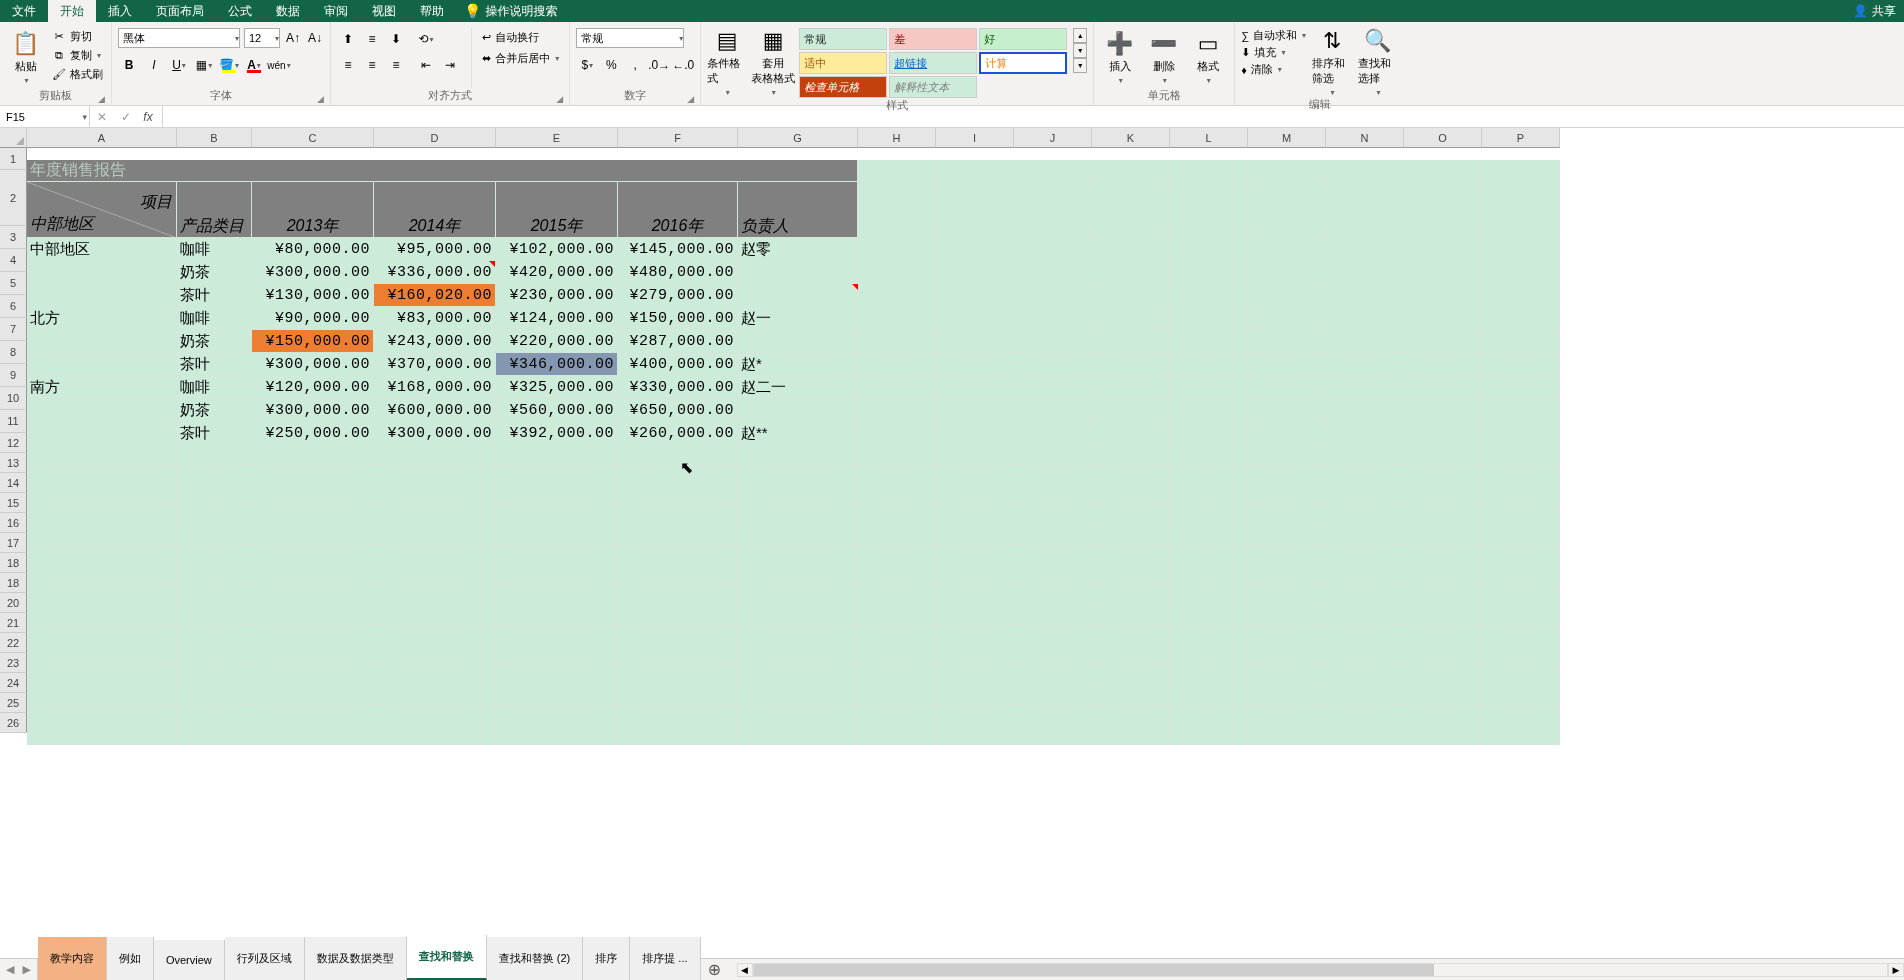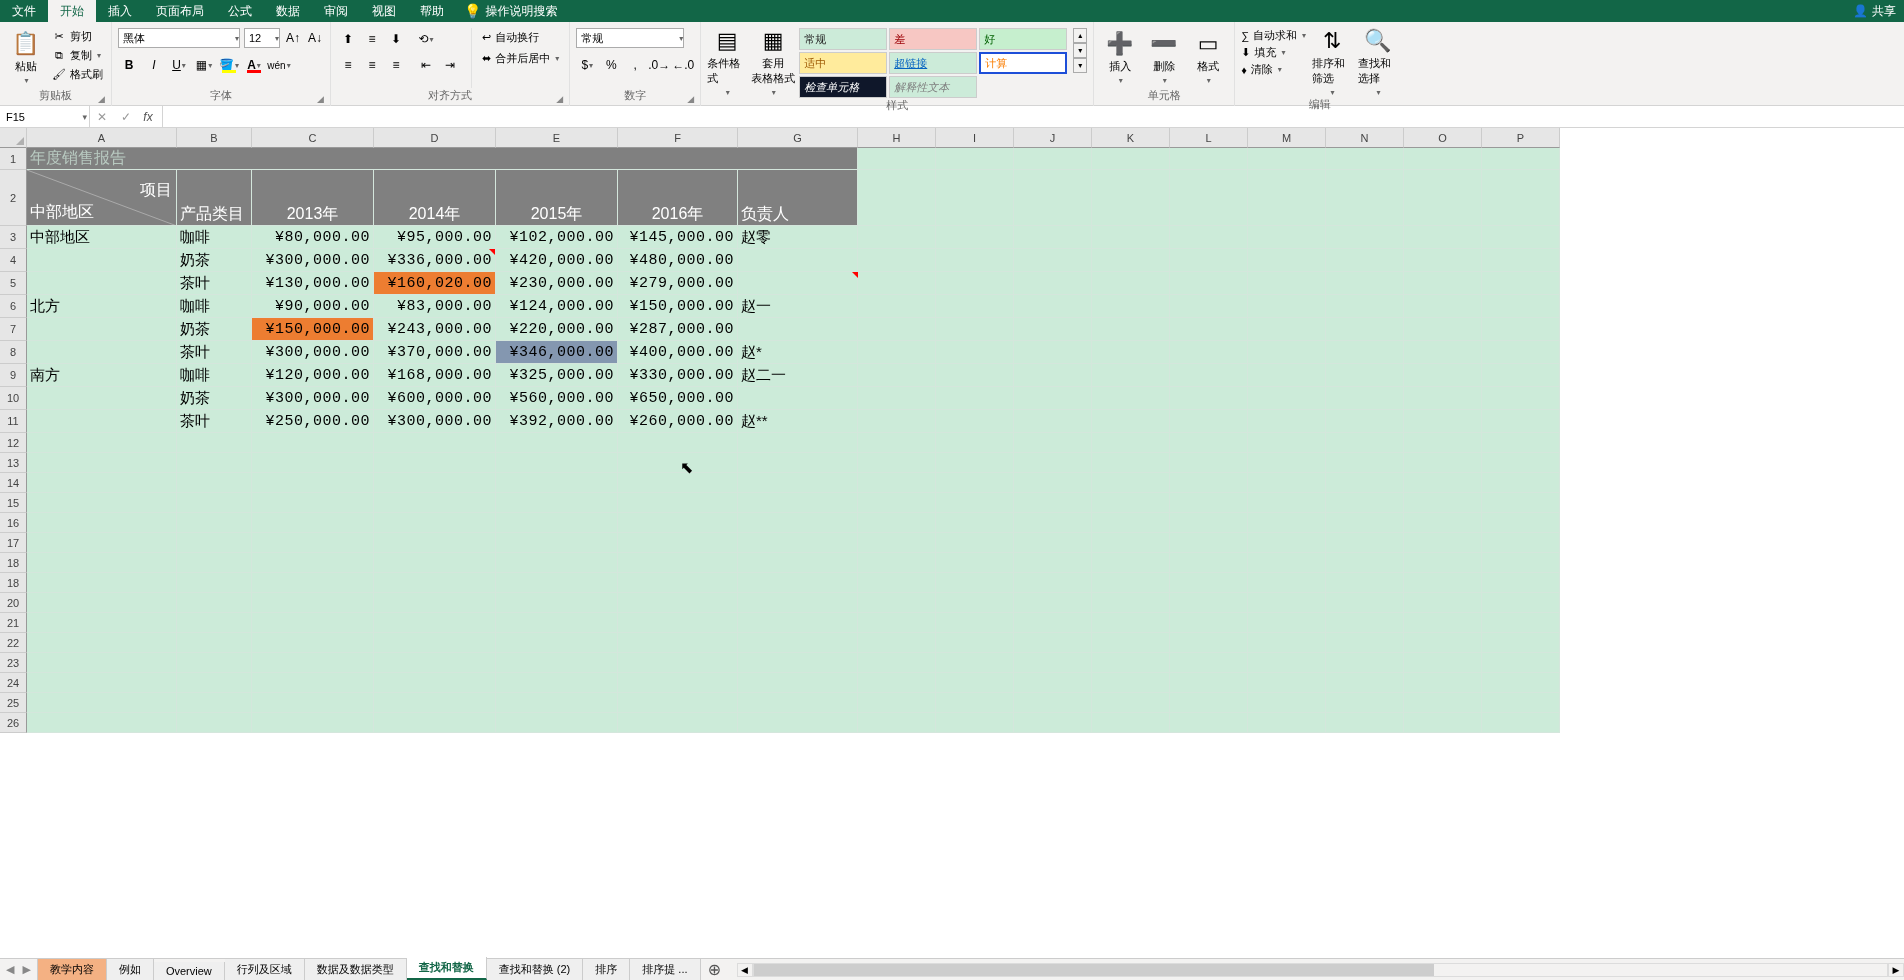--- a/index.html
+++ b/index.html
@@ -46,21 +46,21 @@
 .styles-group { flex: 0 0 auto; }
 .styles-content { display: flex; gap: 6px; align-items: flex-start; }
 .style-grid { display: grid; grid-template-columns: repeat(3, 88px); grid-auto-rows: 22px; gap: 2px; }
 .style-cell { border: 1px solid #ccc; font-size: 11px; display: flex; align-items: center; padding-left: 4px; }
 .style-normal { background: #ccebd9; color: #222; }
 .style-bad { background: #f7c7c3; color: #9c0006; }
 .style-good { background: #c6efce; color: #006100; }
 .style-neutral { background: #ffeb9c; color: #9c5700; }
 .style-hyperlink { background: #ccebd9; color: #0563c1; text-decoration: underline; }
 .style-calc { background: #fff; color: #fa7d00; border: 2px solid #1d4ed8; }
-.style-check { background: #0f172a; color: #fff; font-style: italic; }
+.style-check { background: #c2410c; color: #fff; font-style: italic; }
 .style-explanatory { background: #ccebd9; color: #7f7f7f; font-style: italic; }
 .style-scroll { display: flex; flex-direction: column; width: 14px; }
 .style-scroll .sbtn { height: 15px; border: 1px solid #ababab; background: #f3f2f1; font-size: 8px; display: flex; align-items: center; justify-content: center; cursor: pointer; }
 
 .cells-group .cells-btns { display: flex; gap: 4px; }
 .edit-group .edit-content { display: flex; gap: 6px; }
 .edit-col { display: flex; flex-direction: column; gap: 2px; font-size: 11px; }
 .edit-item { display: flex; align-items: center; gap: 4px; cursor: pointer; }
 
 
@@ -73,36 +73,36 @@
 .fx-label { font-style: italic; color: #555; margin-right: 4px; }
 
 
 .grid-wrap { position: relative; height: 600px; }
 .select-all { position: absolute; left: 0; top: 0; width: 27px; height: 20px; background: #e6e6e6; border-right: 1px solid #ccc; border-bottom: 1px solid #999; }
 .select-all::after { content: ""; position: absolute; right: 2px; bottom: 2px; width: 0; height: 0; border-left: 8px solid transparent; border-bottom: 8px solid #b0b0b0; }
 .col-headers { position: absolute; left: 27px; top: 0; right: 0; height: 20px; display: flex; }
 .col-h { border-right: 1px solid #ccc; border-bottom: 1px solid #999; background: #e6e6e6; display: flex; align-items: center; justify-content: center; font-size: 11px; color: #444; }
 .row-headers { position: absolute; left: 0; top: 20px; width: 27px; }
 .row-h { border-right: 1px solid #999; border-bottom: 1px solid #ccc; background: #e6e6e6; display: flex; align-items: center; justify-content: center; font-size: 11px; color: #444; }
-.cells { position: absolute; left: 27px; top: 20px; right: 0; }
+.cells { position: absolute; left: 27px; top: 32px; right: 0; }
 .cell-row { display: flex; }
 .cell { border-right: 1px solid #d4e6dc; border-bottom: 1px solid #d4e6dc; background: #ccebd9; display: flex; align-items: center; font-size: 15px; padding: 0 3px; overflow: hidden; white-space: nowrap; }
 .cell.num { justify-content: flex-end; font-family: "Courier New", monospace; letter-spacing: 0.5px; }
-.cell.hdr { background: #808080; color: #ffffff; font-size: 16px; }
+.cell.hdr { background: #808080; color: #000000; font-size: 16px; font-style: italic; }
 .cell.title { background: #808080; color: #b8c9c0; font-size: 16px; }
 .cell.hl-orange { background: #ed7d31; color: #000; }
 .cell.hl-grayblue { background: #8497b0; color: #000; }
 .comment-marker { position: absolute; width: 0; height: 0; border-top: 6px solid red; border-left: 6px solid transparent; }
 
 
 .sheet-tabs-bar { position: absolute; bottom: 0; left: 0; right: 0; height: 22px; background: #f3f2f1; border-top: 1px solid #ccc; display: flex; align-items: stretch; }
 .sheet-nav-btns { display: flex; align-items: center; padding: 0 6px; gap: 8px; color: #888; border-right: 1px solid #ccc; }
 .sheet-nav-btn { cursor: pointer; font-size: 11px; }
 .sheet-tabs { display: flex; align-items: flex-end; }
-.sheet-tab { padding: 3px 12px; border-right: 1px solid #ccc; background: #efefef; font-size: 11px; cursor: pointer; }
+.sheet-tab { padding: 14px 12px; border-right: 1px solid #ccc; background: #efefef; font-size: 11px; cursor: pointer; }
 .sheet-tab.colored { background: #f4b183; }
 .sheet-tab.active { background: #fff; border-bottom: 2px solid #126647; color: #126647; font-weight: bold; }
 .sheet-add { width: 28px; display: flex; align-items: center; justify-content: center; font-size: 16px; color: #555; cursor: pointer; }
 .hscroll { flex: 1; margin-left: 8px; display: flex; align-items: center; }
 .hscroll-track { flex: 1; height: 14px; background: #f3f2f1; border: 1px solid #dcdcdc; position: relative; }
 .hscroll-thumb { position: absolute; left: 0; top: 0; bottom: 0; width: 60%; background: #cdcdcd; }
 .hscroll-btn { width: 16px; height: 14px; background: #f3f2f1; border: 1px solid #dcdcdc; font-size: 9px; display: flex; align-items: center; justify-content: center; }
 
 .cursor-pointer { position: absolute; font-size: 16px; color: #000; pointer-events: none; }
 </style>

